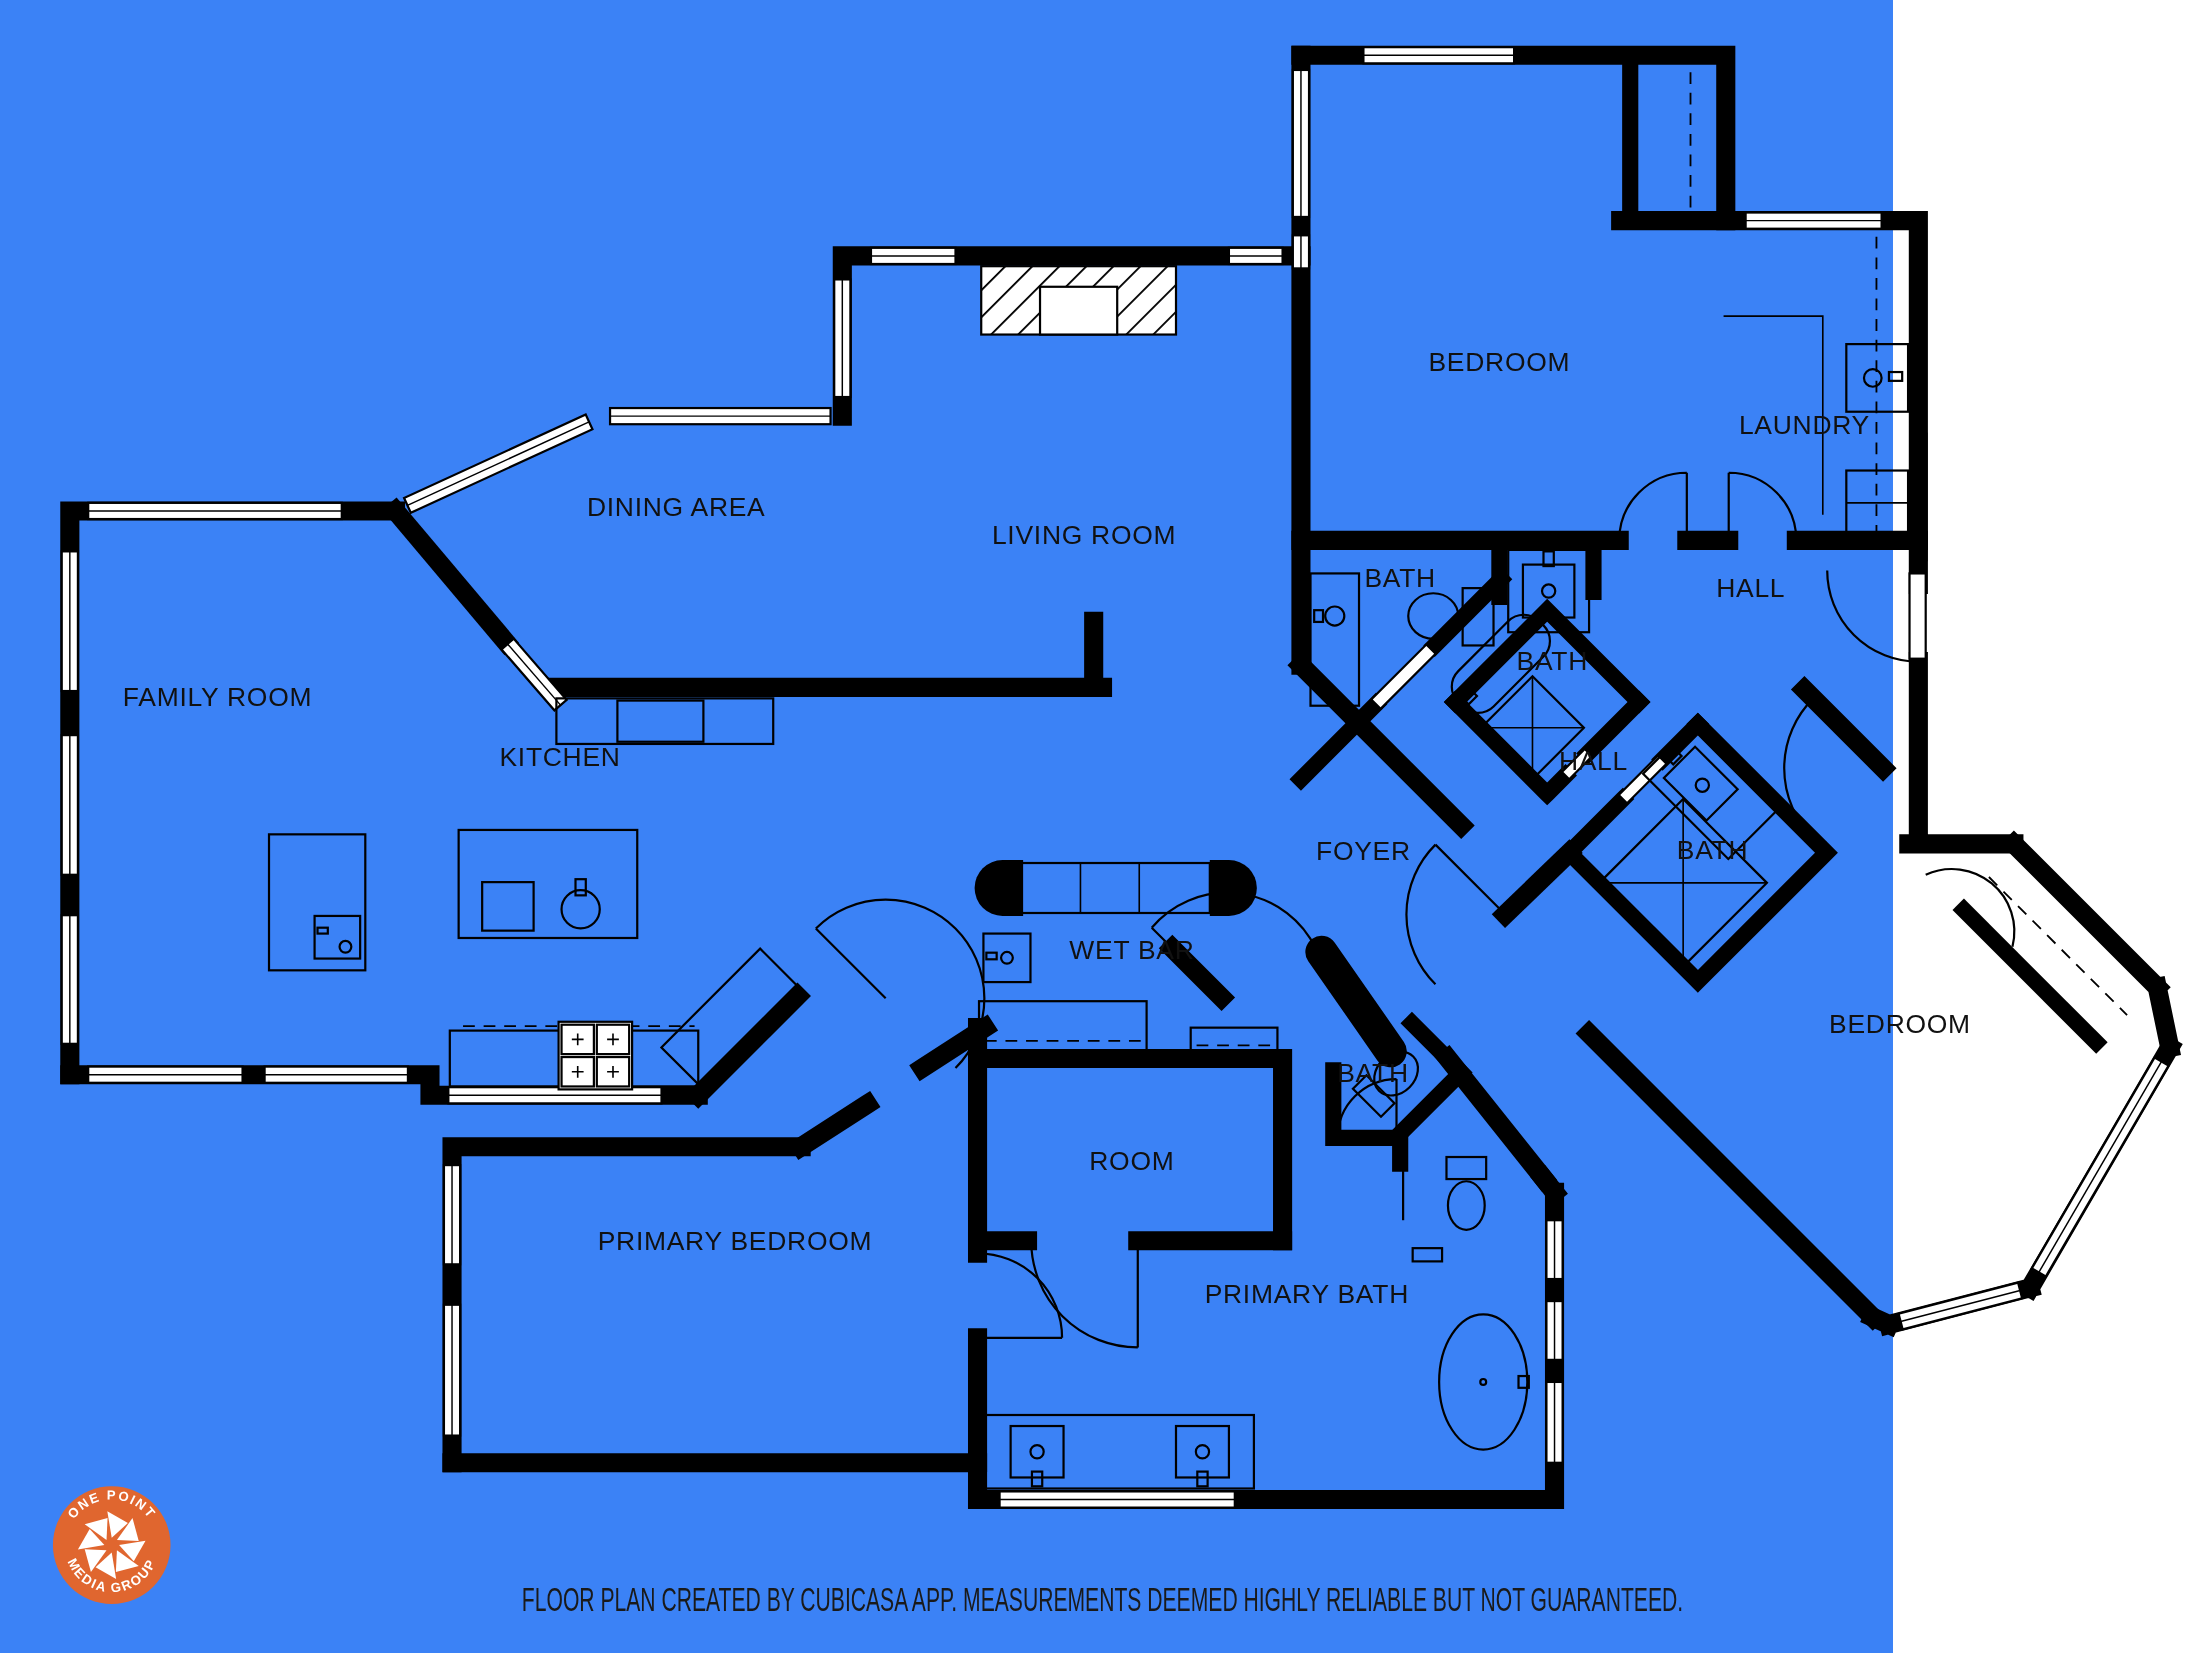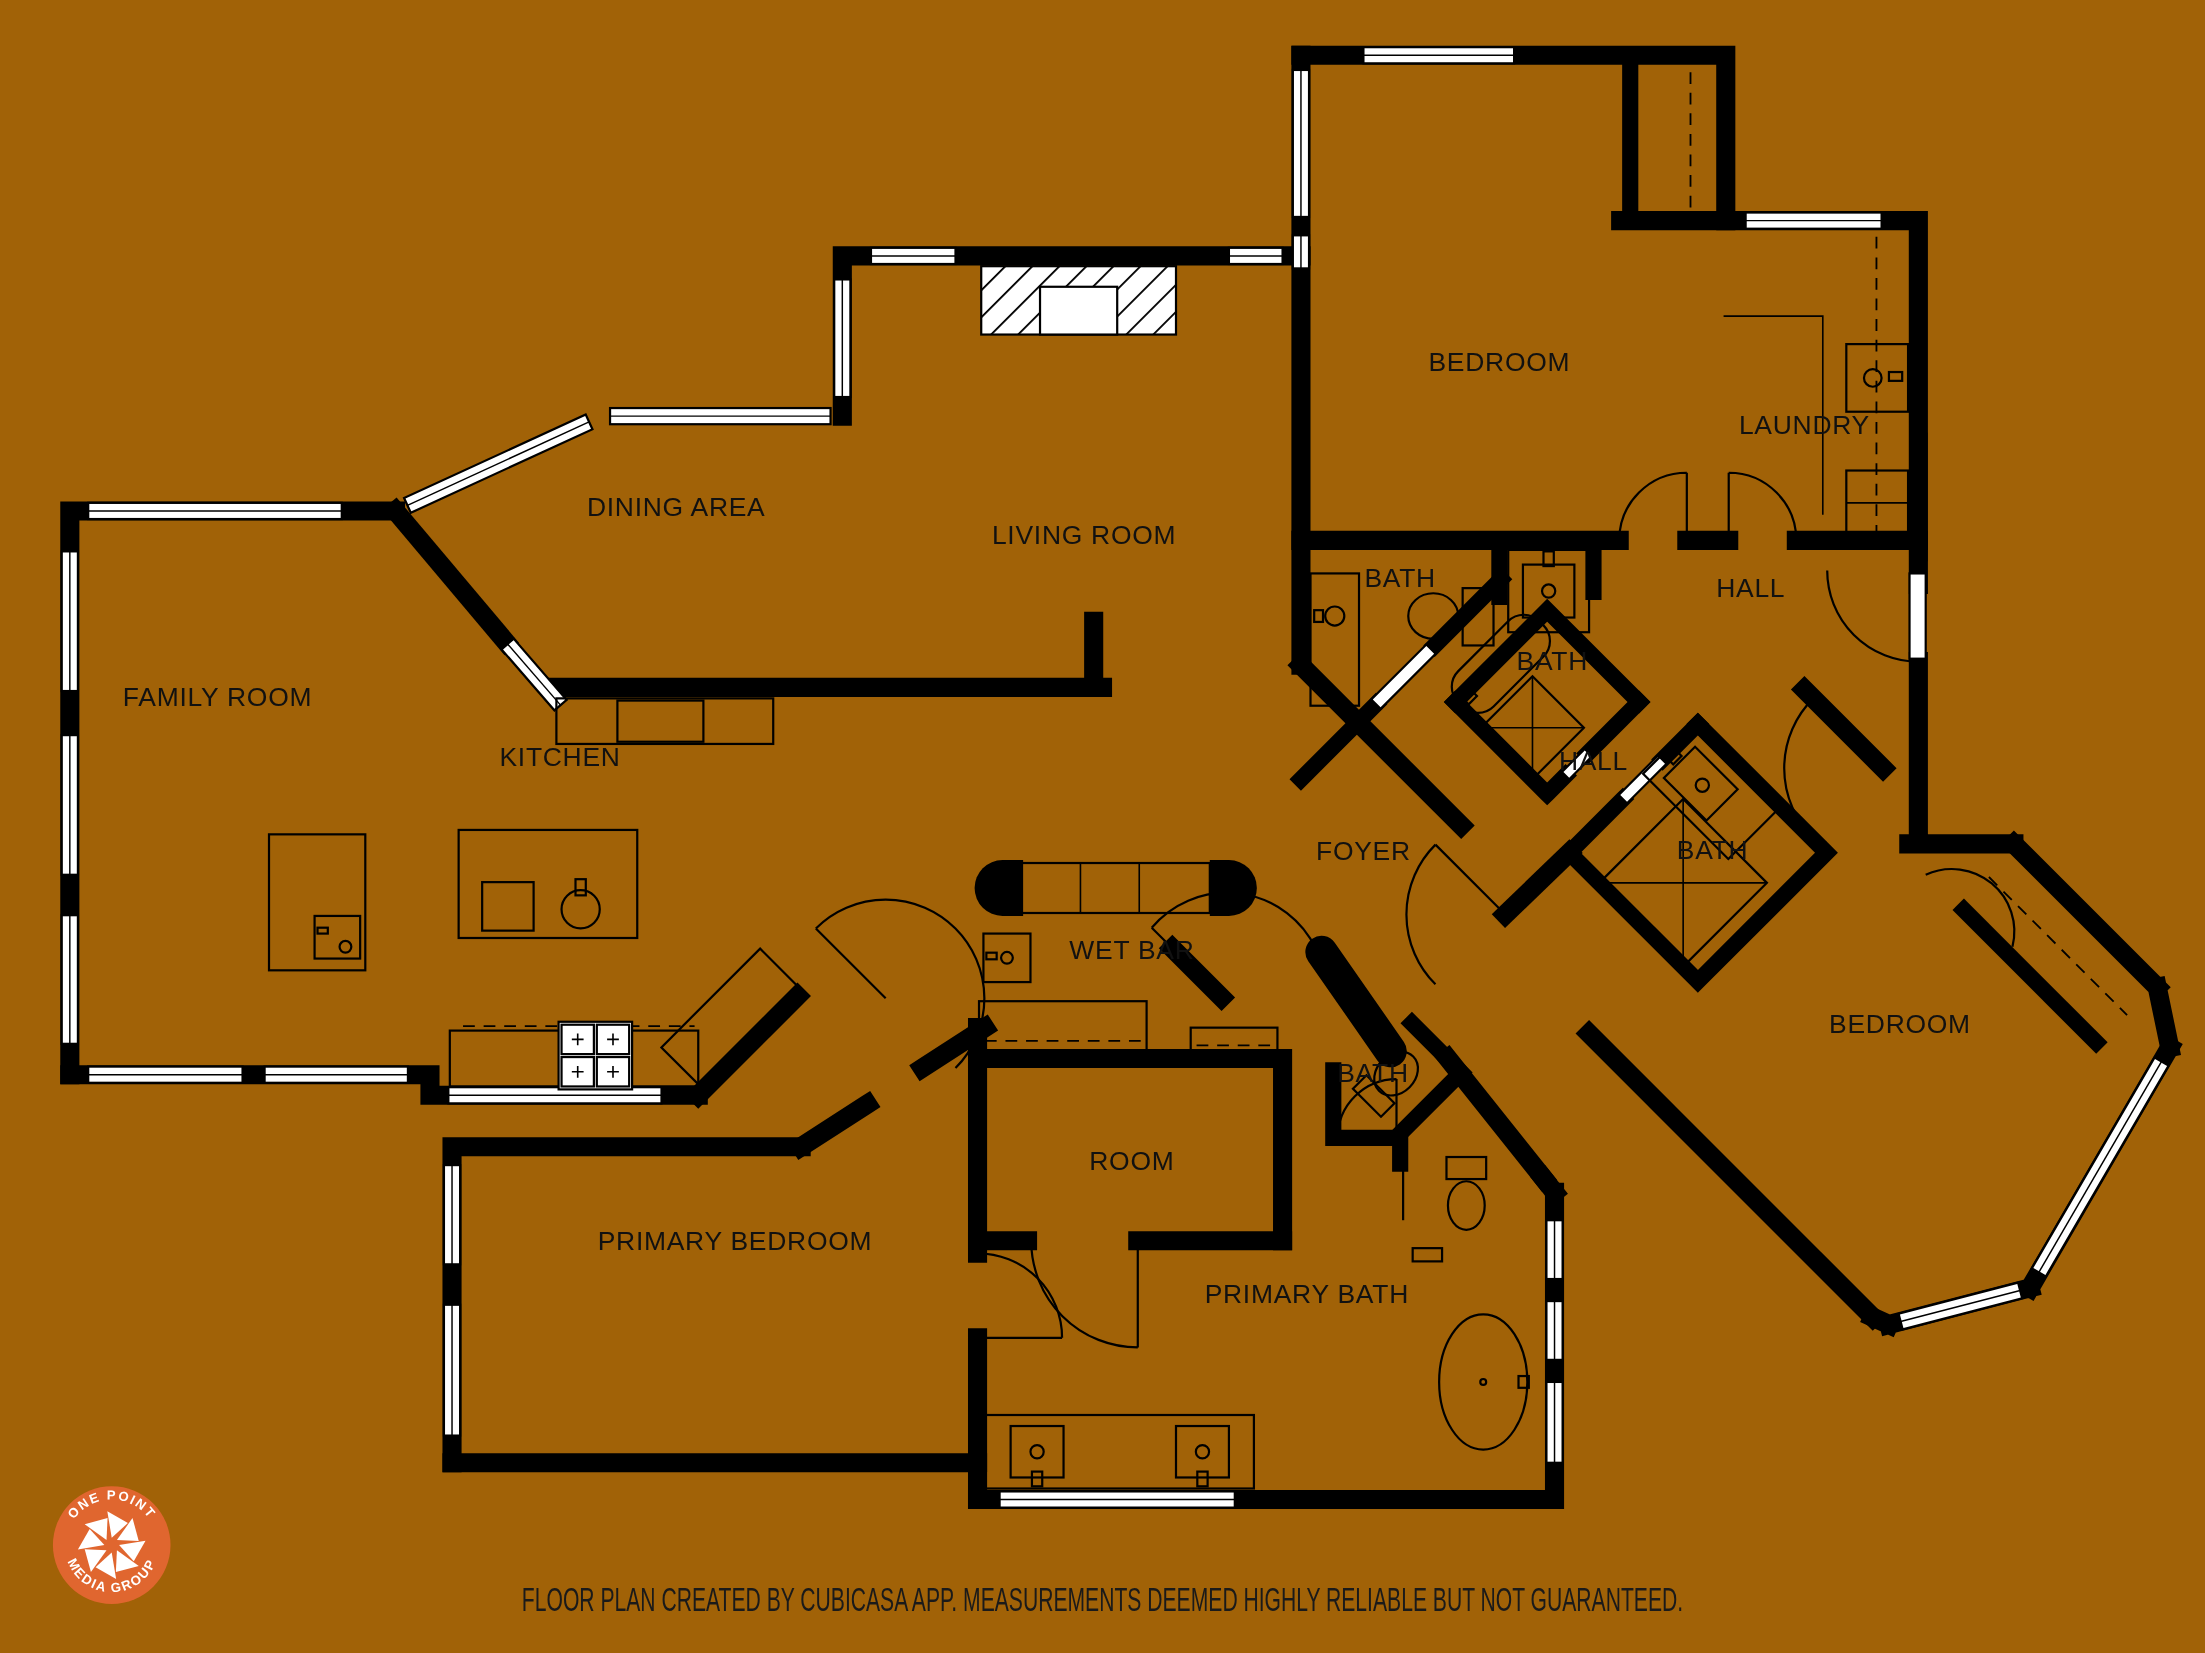--- a/index.html
+++ b/index.html
@@ -1,16 +1,16 @@
 <!DOCTYPE html>
 <html style="font-size:11.8px"><head>
 <meta charset="utf-8">
 <style>
   html,body{margin:0;padding:0;background:#fff;}
-  .page{width:2205px;height:1654px;background:#a16207;position:relative;}
+  .page{width:1893px;height:1654px;background:#3b82f6;position:relative;}
   svg{display:block;}
   .w26{stroke:#000;stroke-width:26;fill:none;stroke-linecap:square;}
   .w22{stroke:#000;stroke-width:22;fill:none;stroke-linecap:square;}
   .wedge{stroke:#000;stroke-width:44;fill:none;stroke-linecap:round;}
   .thin{stroke:#000;stroke-width:3;fill:none;}
   .thin2{stroke:#000;stroke-width:2.2;fill:none;}
   .fix{fill:#fff;stroke:#000;stroke-width:3;}
   .fixnf{fill:none;stroke:#000;stroke-width:3;}
   .blk{fill:#000;stroke:none;}
   .dash{stroke:#000;stroke-width:2.5;stroke-dasharray:16 12;fill:none;}

